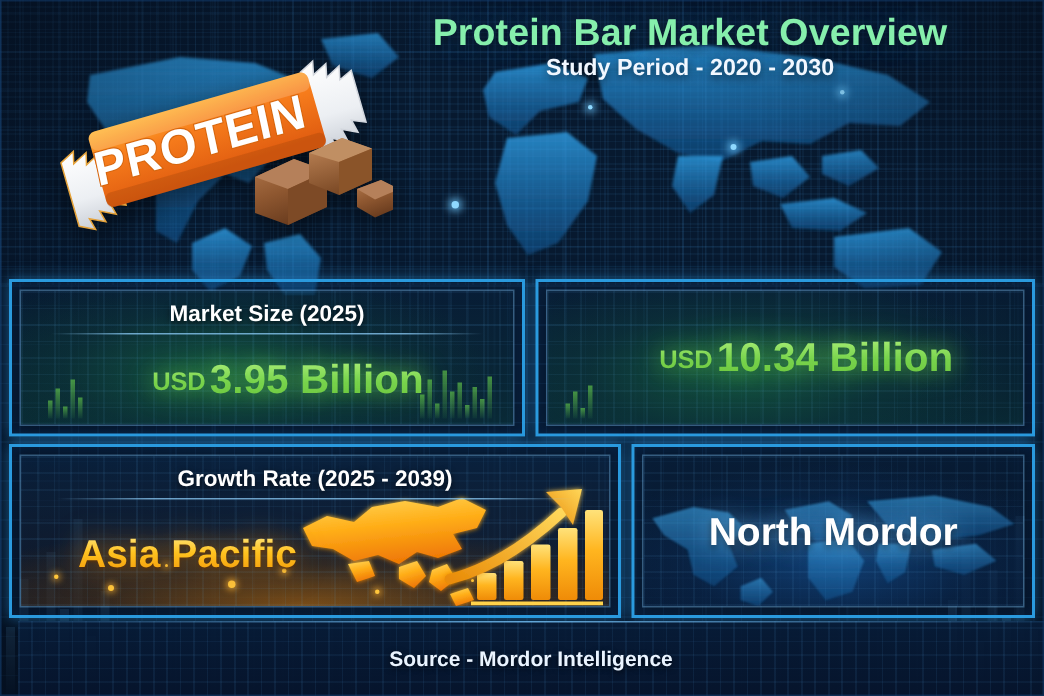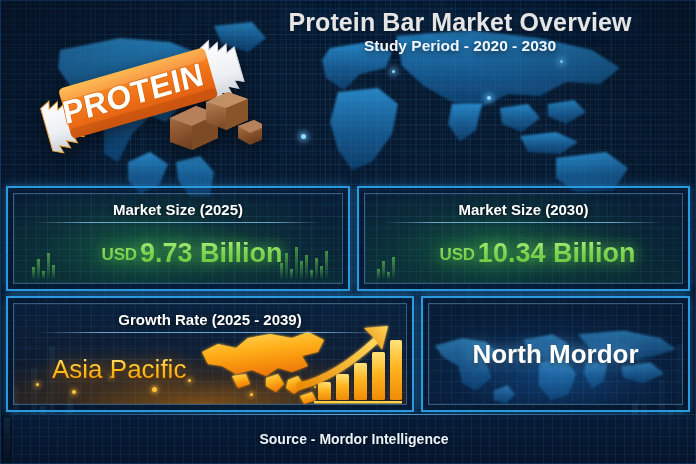--- a/index.html
+++ b/index.html
@@ -62,21 +62,21 @@
   .histo i { display:block; width:6px; background:linear-gradient(180deg, rgba(120,200,255,0.45), rgba(40,110,190,0.05)); }
   .histo.left { left:4px; }
   .histo.right { right:4px; }
 
   .glowdot { position:absolute; border-radius:50%; background:#8fd9ff;
     box-shadow:0 0 6px 2px rgba(110,200,255,0.85); }
 
   
   .header { position:absolute; left:236px; top:8px; width:448px; text-align:center; z-index:7; }
   .title {
-    font-size:25px; font-weight:700; color:#e5e5e5; letter-spacing:.1px;
+    font-size:25px; font-weight:700; color:#86efac; letter-spacing:.1px;
     text-shadow:0 2px 8px rgba(0,0,0,.65), 0 0 18px rgba(60,140,220,.45);
     white-space:nowrap;
   }
   .subtitle {
     font-size:15.5px; font-weight:600; color:#f1f7ff;
     text-shadow:0 2px 6px rgba(0,0,0,.6);
     white-space:nowrap;
   }
 
   
@@ -130,21 +130,21 @@
     color:#8ee05f;
     background:linear-gradient(180deg,#b2f07e 0%, #7bd24d 55%, #6ec63f 100%);
     -webkit-background-clip:text; background-clip:text; -webkit-text-fill-color:transparent;
     text-shadow:0 0 14px rgba(110,225,80,.45);
     filter:drop-shadow(0 0 9px rgba(110,220,80,.45));
     white-space:nowrap;
   }
   .usd { font-size:17px; font-weight:700; vertical-align:2px; margin-right:3px; letter-spacing:-.2px;padding-left:28px; }
 
   .value-gold {
-    font-size:26px; font-weight:400; line-height:1;
+    font-size:26px; font-weight:700; line-height:1;
     background:linear-gradient(180deg,#ffe680 0%,#ffc21f 48%,#f39c0b 100%);
     -webkit-background-clip:text; background-clip:text; -webkit-text-fill-color:transparent;
     filter:drop-shadow(0 0 10px rgba(255,170,30,.55)) drop-shadow(0 1px 1px rgba(80,35,0,.8));
     white-space:nowrap;
   }
   .value-white {
     font-size:26px; font-weight:700; color:#ffffff; line-height:1;
     text-shadow:0 0 16px rgba(120,200,255,.8), 0 2px 5px rgba(0,0,0,.65);
     white-space:nowrap;
   }
@@ -365,39 +365,38 @@
               <i style="height:24px"></i>
             <i style="height:9px"></i>
               <i style="height:21px"></i>
               <i style="height:13px"></i>
             <i style="height:28px"></i>
           </div>
           <div class="card-content">
             <div class="card-head">Market Size (2025)</div>
             <div class="card-body">
               <div class="value-green">
-                <span class="usd">USD</span><span>9.73 Billion</span>
+                <span class="usd">USD</span><span>3.95 Billion</span>
               </div>
             </div>
           </div>
         </div>
       </div>
 
       <div class="card" style="flex:1 1 auto;">
         <div class="card-inner">
           <div class="card-bg green-wash"></div>
           <div class="card-grid"></div>
           <div class="green-bars" style="left:12px;">
             <i style="height:10px"></i>
               <i style="height:18px"></i>
               <i style="height:7px"></i>
             <i style="height:22px"></i>
           </div>
           <div class="card-content">
-            <div class="card-head">Market Size (2030)</div>
             <div class="card-body">
               <div class="value-green">
                 <span class="usd">USD</span><span>10.34 Billion</span>
               </div>
             </div>
           </div>
         </div>
       </div>
 
     </div>

